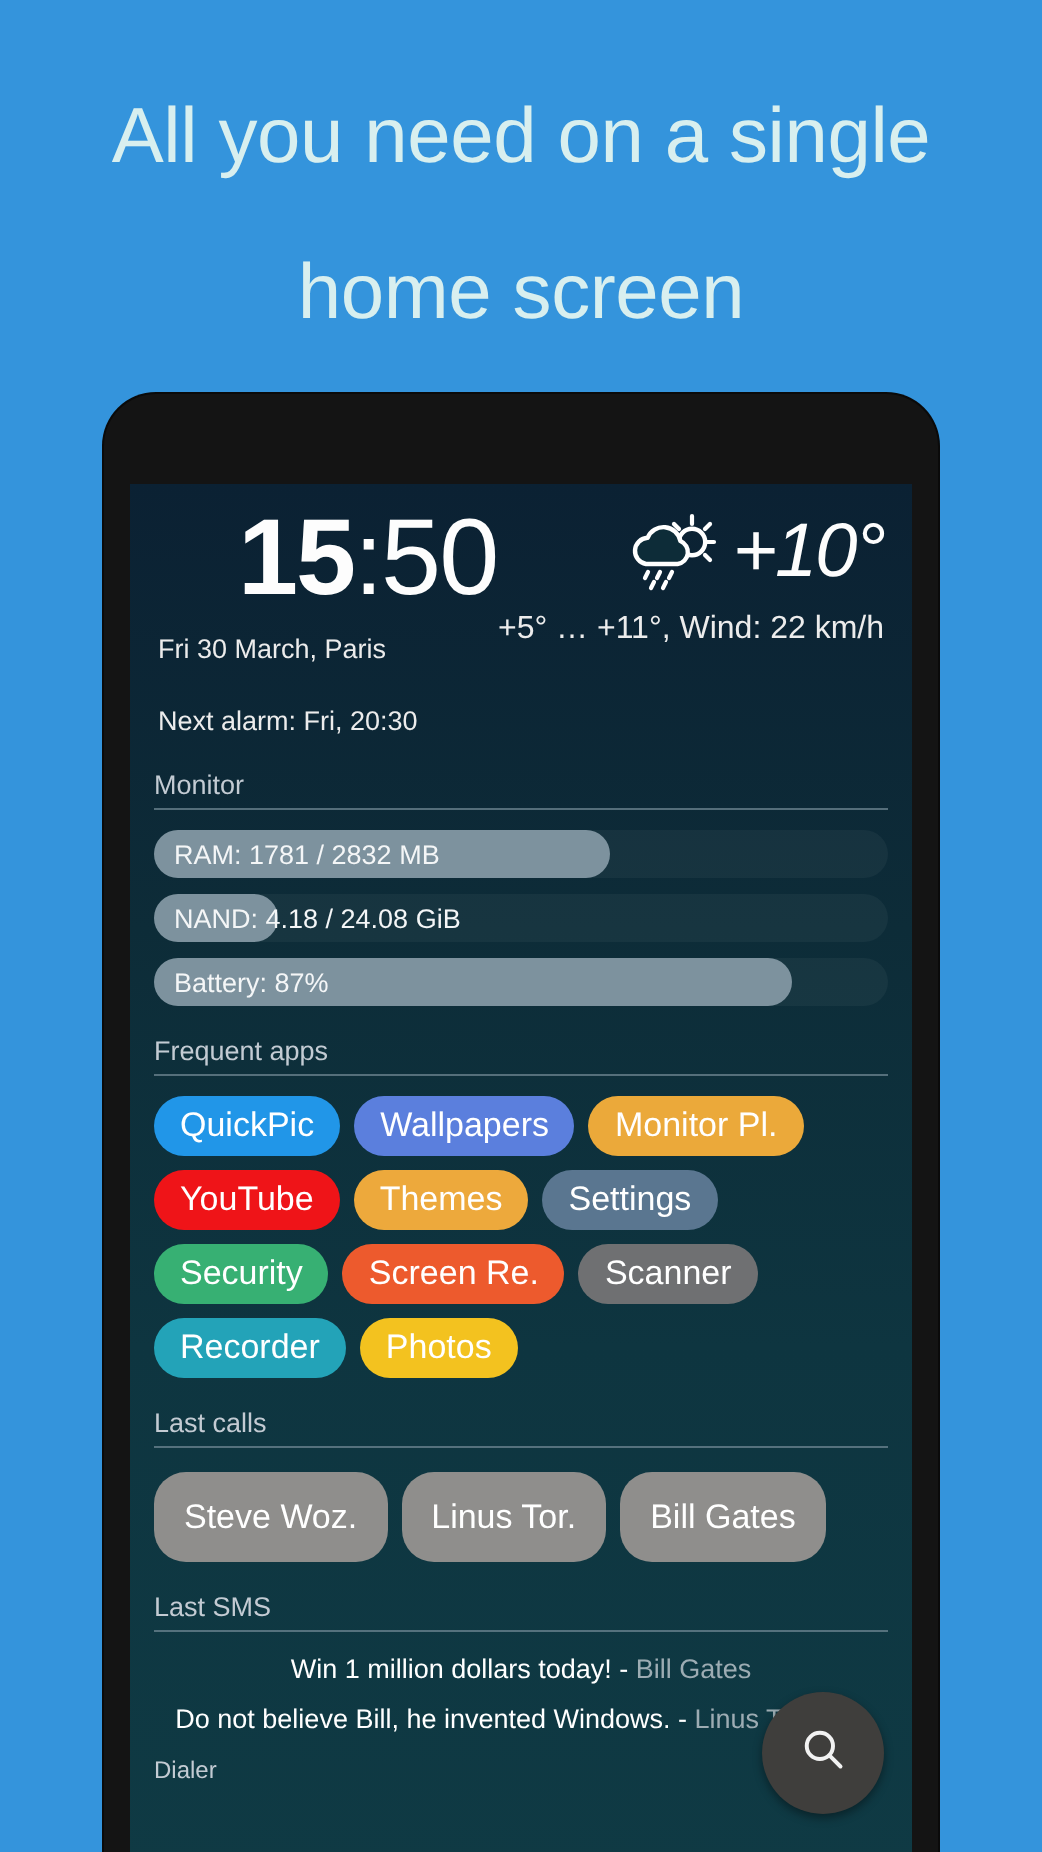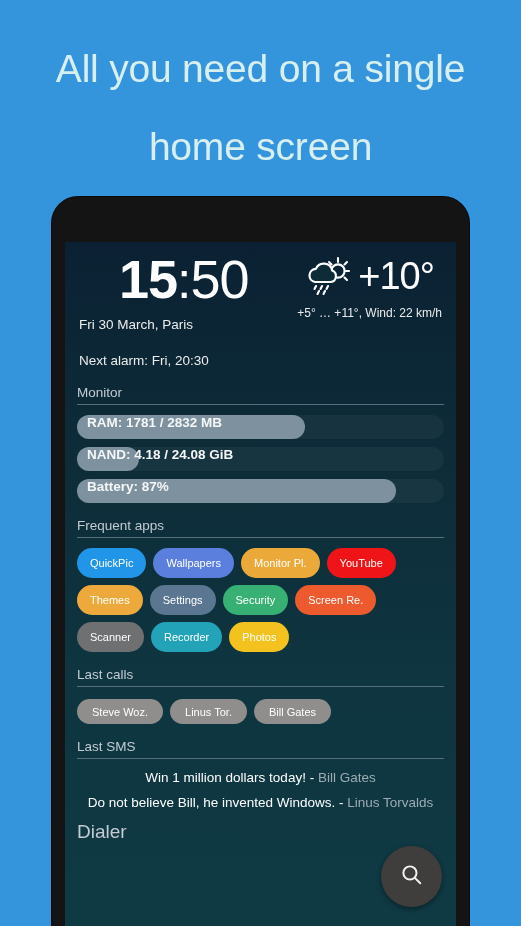--- a/index.html
+++ b/index.html
@@ -45,58 +45,58 @@
   
   .topblock { display:flex; justify-content:space-between; padding-top:10px; }
   .clockwrap { padding-left:2px; }
   .clock { color:#fdfdfd; line-height:1; letter-spacing:-1px; white-space:nowrap; }
   .clock .hh { font-size:54px; font-weight:700;margin-left:40px; }
   .clock .sep { font-size:52px; font-weight:400; }
   .clock .mm { font-size:54px; font-weight:300; }
   .subline { color:#ececec; font-size:13.5px; margin-top:9px; line-height:1.45; }
 
   .wxwrap { text-align:right; padding-right:2px; padding-top:4px; }
-  .wxrow { display:flex; align-items:center; justify-content:center; gap:7px; }
+  .wxrow { display:flex; align-items:center; justify-content:flex-end; gap:7px;font-style:italic; }
   .wxicon { width:46px; height:40px; }
   .wxtemp { color:#fdfdfd; font-size:38px; font-weight:300; line-height:1; letter-spacing:-1px; }
-  .wxsub { color:#ececec; font-size:12px; margin-top:10px; white-space:nowrap; }
+  .wxsub { color:#ececec; font-size:16px; margin-top:10px; white-space:nowrap; }
 
   
   .sect { margin-top:15px; }
   .sect-title { color:#c3cbd3; font-size:13.5px; padding-bottom:4px; }
   .sect-rule { height:1px; background:#6d8592; opacity:.75; }
 
   
   .bars { padding-top:10px; }
   .bar {
     position:relative; height:24px; margin-bottom:8px;
     border-radius:12px; background:rgba(255,255,255,.045);
-    display:flex; align-items:flex-start;font-weight:bold;
+    display:flex; align-items:center;
   }
   .bar-fill {
     position:absolute; left:0; top:0; bottom:0;
     background:#7d929e; border-radius:12px;
   }
   .bar-label { position:relative; color:#f4f6f7; font-size:13.5px; padding-left:10px; white-space:nowrap; }
 
   
   .chips { display:flex; flex-wrap:wrap; gap:7px; padding-top:10px; }
   .chip {
     border-radius:15px; height:30px; padding:0 13px;
     display:flex; align-items:center; justify-content:center;
-    font-size:11px; color:#ffffff; white-space:nowrap;
+    font-size:17px; color:#ffffff; white-space:nowrap;
   }
   .chips.calls { padding-top:12px; }
-  .chips.calls .chip { height:25px; border-radius:16px; padding:0 15px; background:#8f8e8c; }
+  .chips.calls .chip { height:45px; border-radius:16px; padding:0 15px; background:#8f8e8c; }
 
   
   .sms { padding-top:9px;text-align:center; }
   .sms-item { font-size:13.5px; color:#ffffff; line-height:1.45; margin-bottom:5px; }
   .sms-item .who { color:#9dacb3; }
-  .cutoff { color:#c3cbd3; font-size:19px; margin-top:9px; }
+  .cutoff { color:#c3cbd3; font-size:12px; margin-top:9px; }
 
   
   .fab {
     position:absolute; right:14px; bottom:30px;
     width:61px; height:61px; border-radius:50%;
     background:#3f3e3c;
     display:flex; align-items:center; justify-content:center;
     box-shadow:0 2px 5px rgba(0,0,0,.4);
   }
 </style>

